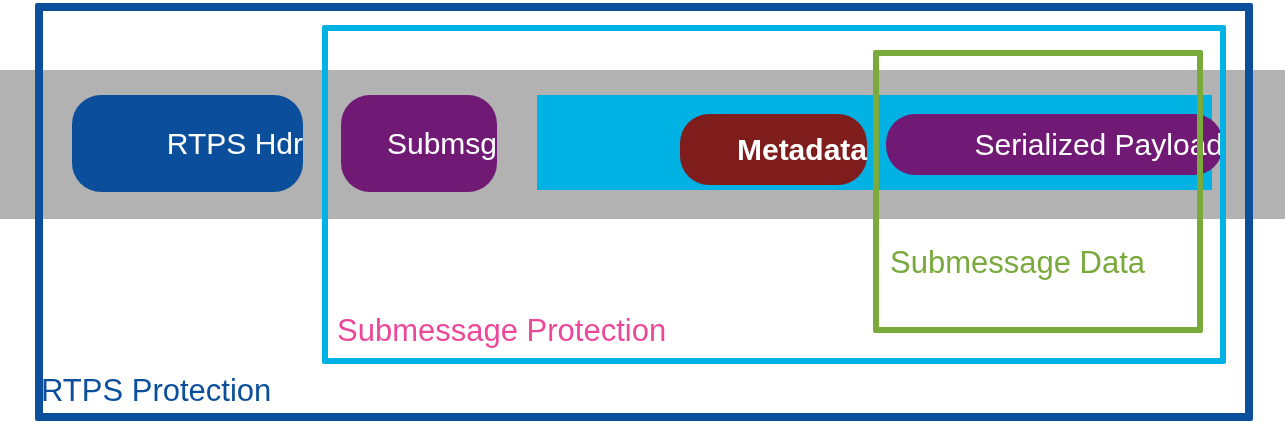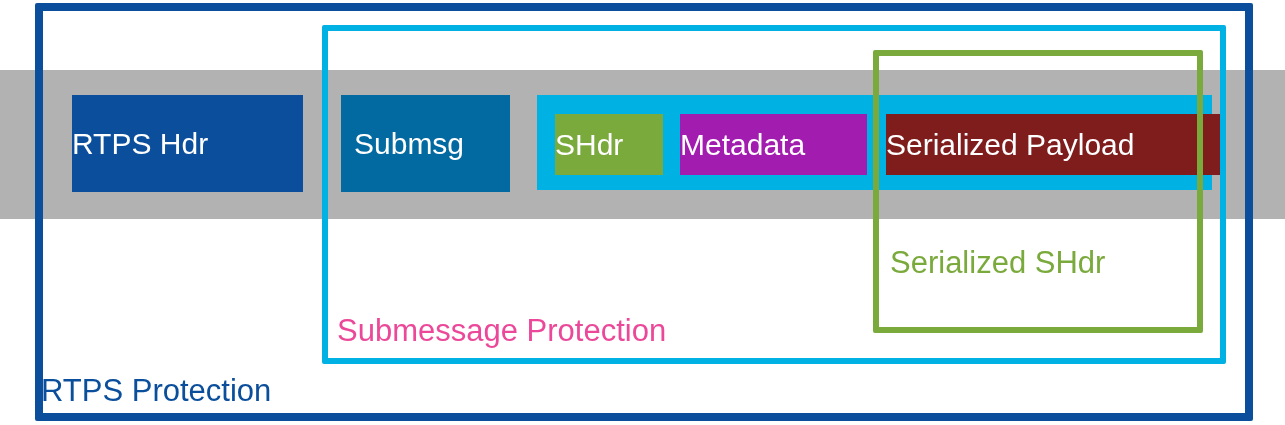--- a/index.html
+++ b/index.html
@@ -22,32 +22,33 @@
     width: 1285px; height: 149px;
     background: #b3b2b2;
     z-index: 1;
   }
   
   .seg {
     position: absolute;
     z-index: 2;
     display: flex;
     align-items: center;
-    justify-content: flex-start;
+    justify-content: flex-end;
     color: #ffffff;
     font-size: 30px;
     white-space: nowrap;
+    border-radius: 29px;
   }
   .seg-rtps-hdr   { left: 72px;  top: 95px;  width: 231px; height: 97px; background: #0b4e9b; }
-  .seg-submsg     { left: 341px; top: 95px;  width: 156px; height: 97px; background: #0369a1; padding-left: 13px; }
+  .seg-submsg     { left: 341px; top: 95px;  width: 156px; height: 97px; background: #701a75; }
   .submsg-body    { position: absolute; left: 537px; top: 95px; width: 675px; height: 95px;
                     background: #00b1e4; z-index: 2; }
   .seg-shdr       { left: 555px; top: 114px; width: 108px; height: 61px; background: #7aa93c; }
-  .seg-metadata   { left: 680px; top: 114px; width: 187px; height: 61px; background: #a21caf; }
-  .seg-payload    { left: 886px; top: 114px; width: 337px; height: 61px; background: #7f1d1d; }
+  .seg-metadata   { left: 680px; top: 114px; width: 187px; height: 71px; background: #7f1d1d; font-weight: bold; }
+  .seg-payload    { left: 886px; top: 114px; width: 337px; height: 61px; background: #701a75; }
   
   .frame {
     position: absolute;
     box-sizing: border-box;
     background: transparent;
     border-radius: 2px;
   }
   .frame-rtps {
     left: 35px; top: 3px;
     width: 1218px; height: 418px;
@@ -87,37 +88,34 @@
   <div class="seg seg-rtps-hdr">
     <span>RTPS Hdr</span>
   </div>
 
   <div class="seg seg-submsg">
     <span>Submsg</span>
   </div>
 
   <div class="submsg-body"></div>
 
-  <div class="seg seg-shdr">
-    <span>SHdr</span>
-  </div>
 
   <div class="seg seg-metadata">
     <span>Metadata</span>
   </div>
 
   <div class="seg seg-payload">
     <span>Serialized Payload</span>
   </div>
 
   <div class="frame frame-rtps"></div>
   <div class="frame frame-submsg"></div>
   <div class="frame frame-sdp"></div>
 
   <div class="scope-label label-rtps">RTPS Protection</div>
 
   <div class="scope-label label-submsg">Submessage Protection</div>
 
   <div class="scope-label label-sdp">
-    <div>Serialized SHdr</div>
+    <div>Submessage Data</div>
   </div>
 
 </div>
 
 </body></html>

